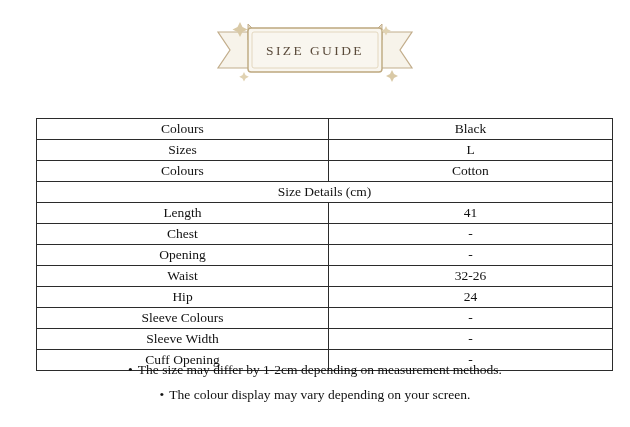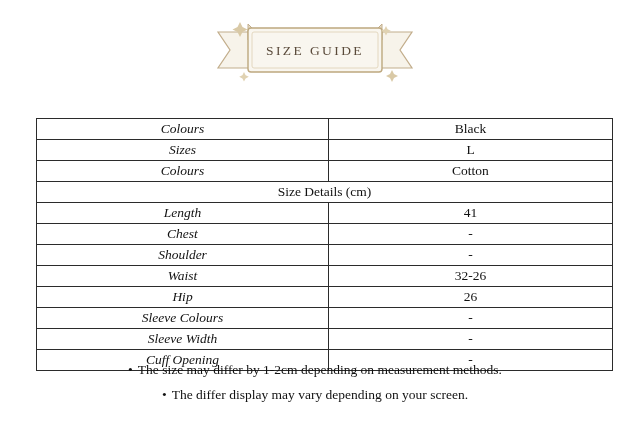--- a/index.html
+++ b/index.html
@@ -61,21 +61,21 @@
     border: 1px solid #2b2b2b;
     height: 20px;
     padding: 0 4px;
     text-align: center;
     vertical-align: middle;
     font-size: 13.5px;
     font-family: "Liberation Serif", serif;
     color: #111;
     line-height: 1.1;
   }
-  td.label-cell { width: 283px; font-style: italic; }
+  td.label-cell { width: 283px; }
   td.value-cell { width: 275px; }
   td.section-cell { text-align: center; }
 
   
   .notes {
     position: absolute;
     top: 362px;
     left: 0;
     width: 630px;
     text-align: center;
@@ -139,30 +139,30 @@
         </tr>
         <tr>
           <td class="label-cell">Length</td>
           <td class="value-cell">41</td>
         </tr>
         <tr>
           <td class="label-cell">Chest</td>
           <td class="value-cell">-</td>
         </tr>
         <tr>
-          <td class="label-cell">Shoulder</td>
+          <td class="label-cell">Opening</td>
           <td class="value-cell">-</td>
         </tr>
         <tr>
           <td class="label-cell">Waist</td>
           <td class="value-cell">32-26</td>
         </tr>
         <tr>
           <td class="label-cell">Hip</td>
-          <td class="value-cell">26</td>
+          <td class="value-cell">24</td>
         </tr>
         <tr>
           <td class="label-cell">Sleeve Colours</td>
           <td class="value-cell">-</td>
         </tr>
         <tr>
           <td class="label-cell">Sleeve Width</td>
           <td class="value-cell">-</td>
         </tr>
         <tr>
@@ -171,17 +171,17 @@
         </tr>
       </tbody>
     </table>
   </div>
 
   <div class="notes">
     <p class="note-line">
       <span class="bullet">•</span><span>The size may differ by 1-2cm depending on measurement methods.</span>
     </p>
     <p class="note-line">
-      <span class="bullet">•</span><span>The differ display may vary depending on your screen.</span>
+      <span class="bullet">•</span><span>The colour display may vary depending on your screen.</span>
     </p>
   </div>
 
 </div>
 
 </body></html>

